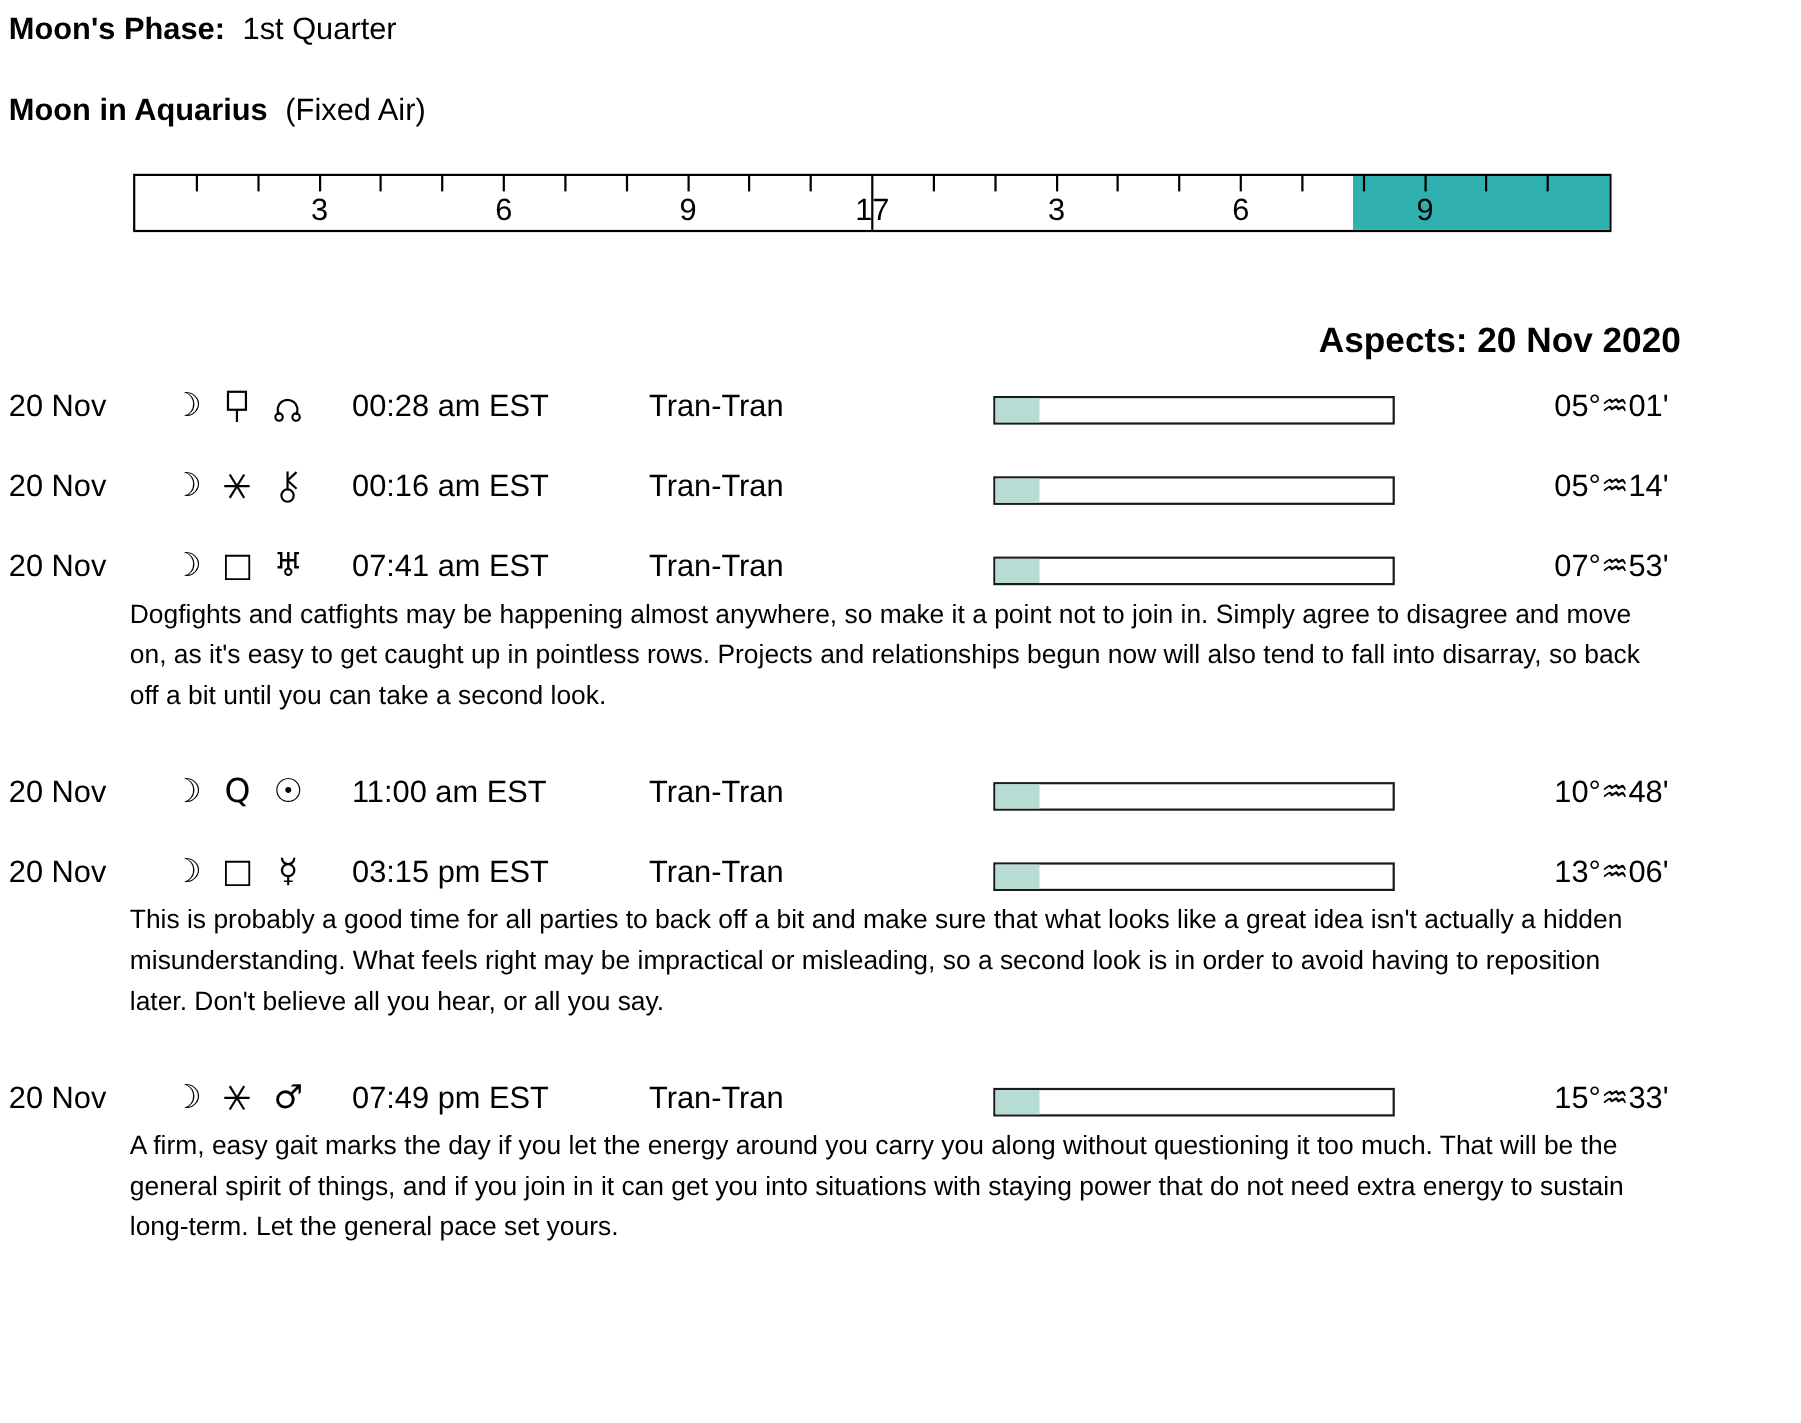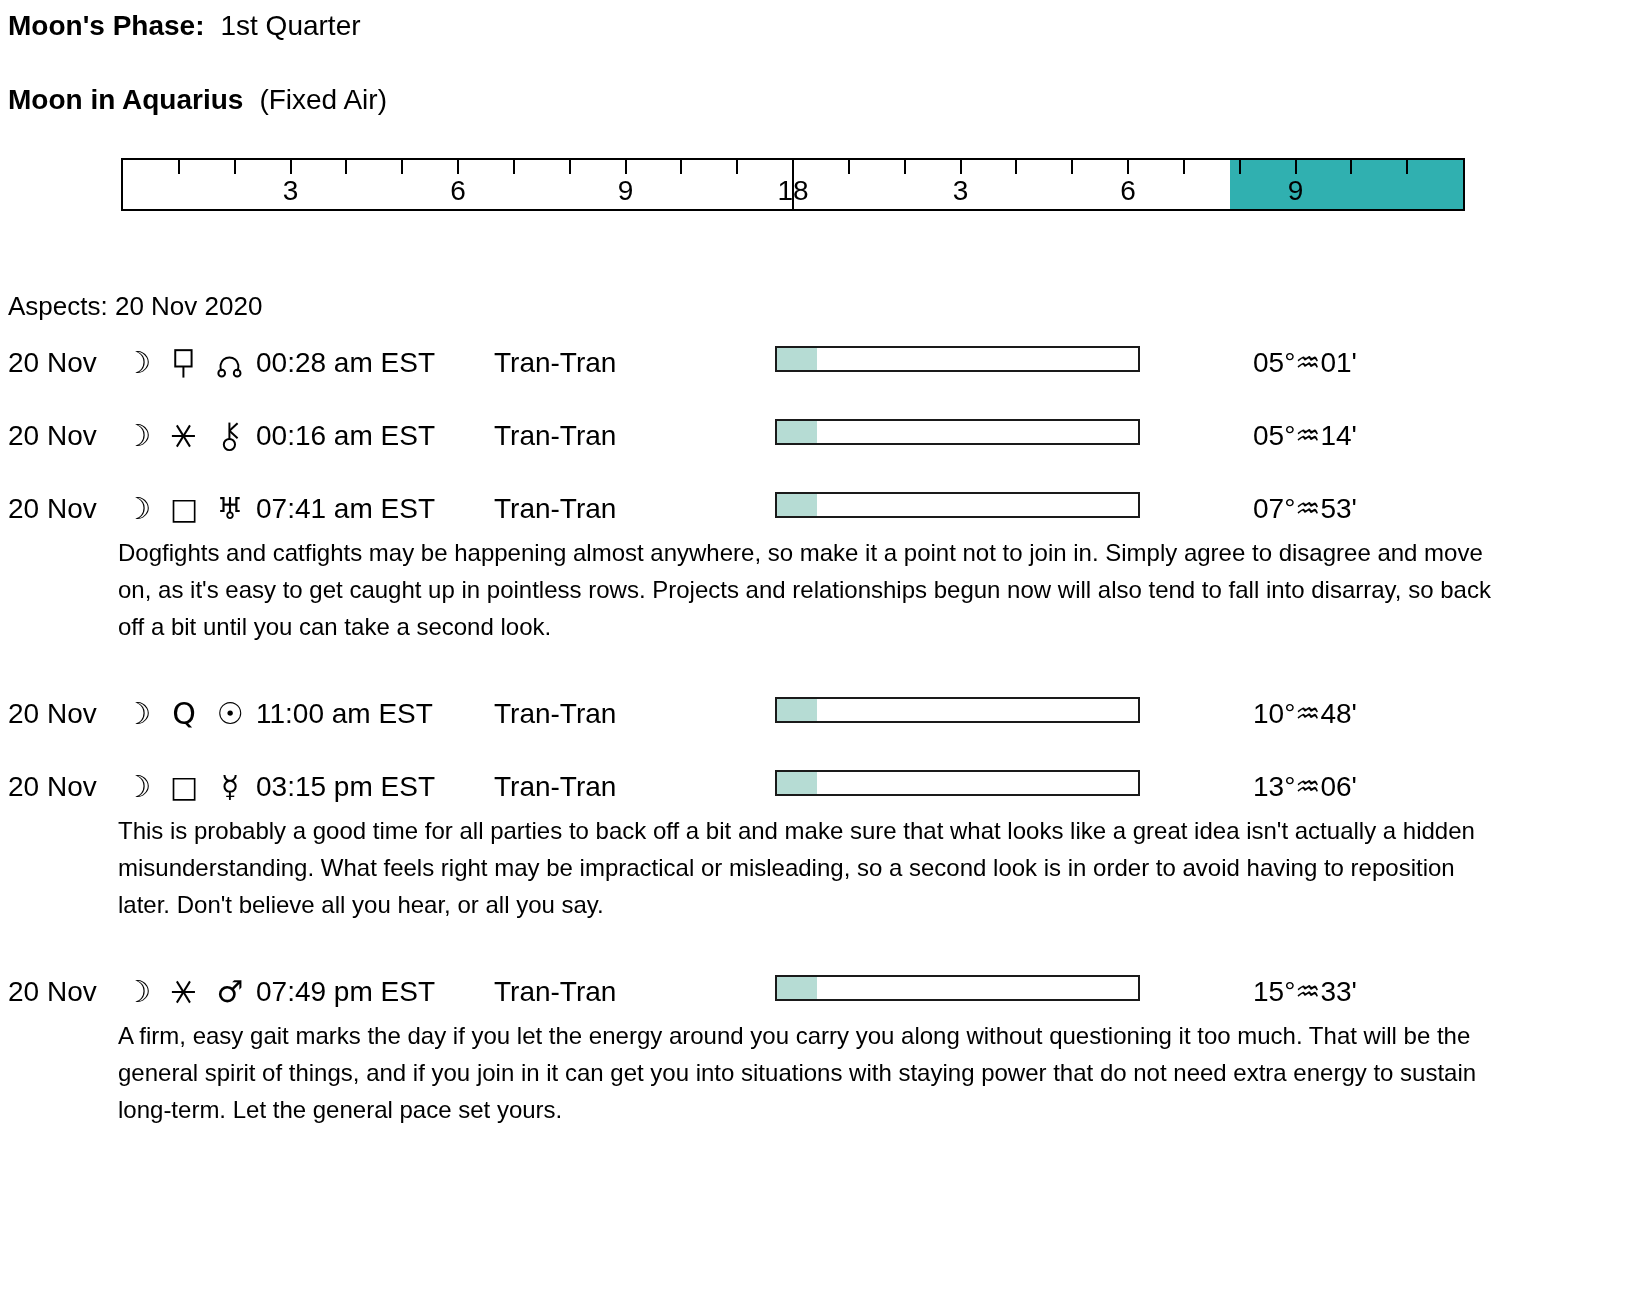--- a/index.html
+++ b/index.html
@@ -19,25 +19,25 @@
   
   .ruler {
     position:relative; margin-left:113px; width:1344px; height:53px;
     border:2px solid #000; box-sizing:border-box; background:#fff;
   }
   .ruler-highlight { position:absolute; top:0; bottom:0; right:0; }
   .tick { position:absolute; top:0; width:2px; height:14px; background:#000; }
   .tick.tall { height:100%; }
   .rlabel { position:absolute; top:14px; transform:translateX(-50%); font-size:28px; line-height:34px; }
 
-  .aspects-title { width:1520px; text-align:left; font-weight:normal; font-size:26px; margin:80px 0 24px 0; }
+  .aspects-title { width:1520px; text-align:right; font-weight:bold; font-size:32px; margin:80px 0 24px 0; }
 
   
   .aspect-row { margin-bottom:39px; }
-  .row-line { display:flex; align-items:flex-start; height:34px; line-height:34px; }
+  .row-line { display:flex; align-items:flex-end; height:34px; line-height:34px;gap:32px; }
   .c-date { width:114px; flex:none; }
   .c-glyphs { width:134px; flex:none; display:flex; justify-content:space-between; align-items:center;
               padding-right:10px; box-sizing:border-box;
               font-family:"DejaVu Sans","Liberation Sans",sans-serif; font-size:30px; }
   .c-glyphs .glyph { display:inline-flex; align-items:center; justify-content:center; min-width:32px; height:34px; }
   .c-glyphs svg { display:block; }
   .c-time { width:238px; flex:none; }
   .c-type { width:281px; flex:none; }
   .c-bar { position:relative; width:365px; height:26px; flex:none; border:2px solid #1a1a1a; box-sizing:border-box; background:#fff; }
   .c-bar .fill { position:absolute; left:0; top:0; bottom:0; }
@@ -82,21 +82,21 @@
       <div class="tick" style="left: calc(70.8333% - 1px);"></div>
       <div class="tick" style="left: calc(75% - 1px);"></div>
       <div class="tick" style="left: calc(79.1667% - 1px);"></div>
       <div class="tick" style="left: calc(83.3333% - 1px);"></div>
       <div class="tick" style="left: calc(87.5% - 1px);"></div>
       <div class="tick" style="left: calc(91.6667% - 1px);"></div>
       <div class="tick" style="left: calc(95.8333% - 1px);"></div>
       <span class="rlabel" style="left: 12.5%;">3</span>
       <span class="rlabel" style="left: 25%;">6</span>
       <span class="rlabel" style="left: 37.5%;">9</span>
-      <span class="rlabel" style="left: 50%;">18</span>
+      <span class="rlabel" style="left: 50%;">17</span>
       <span class="rlabel" style="left: 62.5%;">3</span>
       <span class="rlabel" style="left: 75%;">6</span>
       <span class="rlabel" style="left: 87.5%;">9</span>
     </div>
 
   <h2 class="aspects-title">Aspects: 20 Nov 2020</h2>
 
   <div id="rows">
     <div class="aspect-row">
       <div class="row-line">

